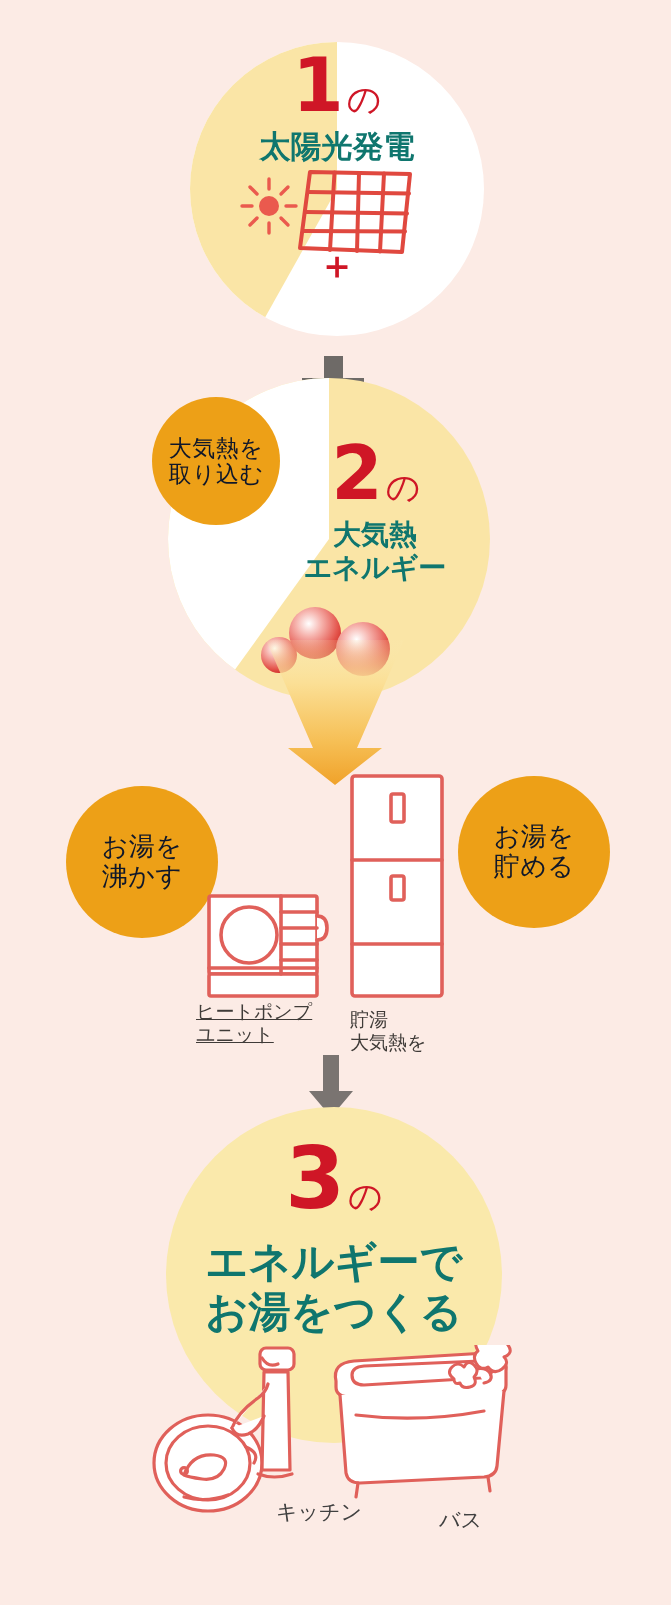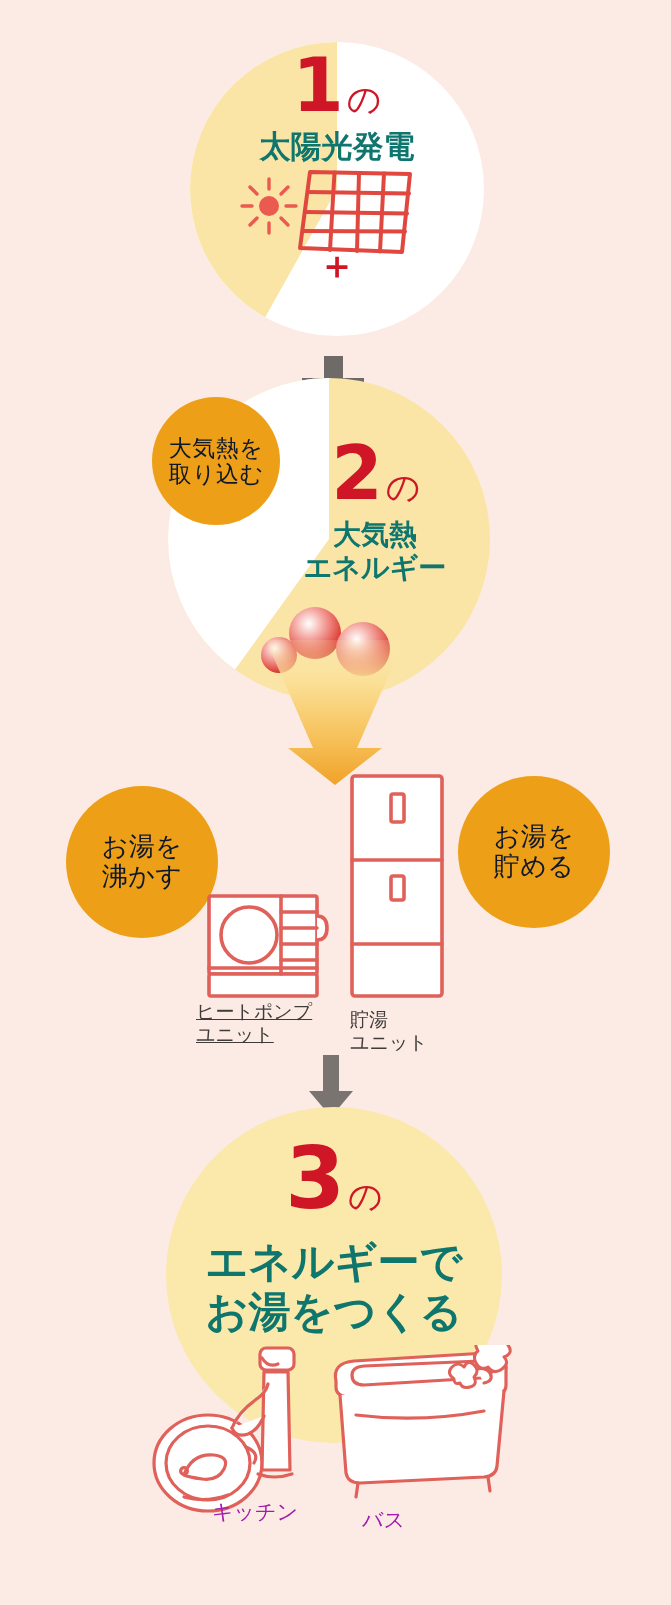--- a/index.html
+++ b/index.html
@@ -95,21 +95,21 @@
     white-space:pre-line;text-align:left;font-weight:400;
   }
   #label-hp{left:196px;top:1000px;width:150px;text-decoration:underline;}
   #label-tank{left:350px;top:1008px;width:110px;}
 
   
   #sink{left:150px;top:1405px;width:120px;height:110px;}
   #faucet{left:228px;top:1342px;width:90px;height:150px;}
   #tub{left:328px;top:1345px;width:190px;height:160px;}
 
-  .scenelabel{color:#a21caf;font-size:21px;font-weight:400;text-align:left;}
+  .scenelabel{color:#404040;font-size:21px;font-weight:400;text-align:right;}
   #label-kitchen{left:212px;top:1498px;width:150px;}
   #label-bath{left:362px;top:1498px;width:120px;margin-top:8px;}
 </style>
 </head>
 <body>
 
 <div class="stage">
 
   <div class="abs circle" id="circle1">
     <div class="wedge"></div>
@@ -235,21 +235,21 @@
         <path d="M4 172 L94 172"></path>
         <rect x="43" y="22" width="13" height="28" rx="2"></rect>
         <rect x="43" y="104" width="13" height="24" rx="2"></rect>
       </g>
     </svg>
   </div>
 
   <div class="abs devlabel" id="label-hp">ヒートポンプ
 ユニット</div>
   <div class="abs devlabel" id="label-tank">貯湯
-ユニット</div>
+大気熱を</div>
 
   <div class="abs" id="greyarrow">
     <svg viewBox="0 0 48 62" width="48" height="62">
       <path d="M16 0 L32 0 L32 36 L46 36 L24 62 L2 36 L16 36 Z" fill="#7a7471"></path>
     </svg>
   </div>
 
   <div class="abs circle" id="circle3"></div>
 
   <div class="abs numline" id="c3-num">

